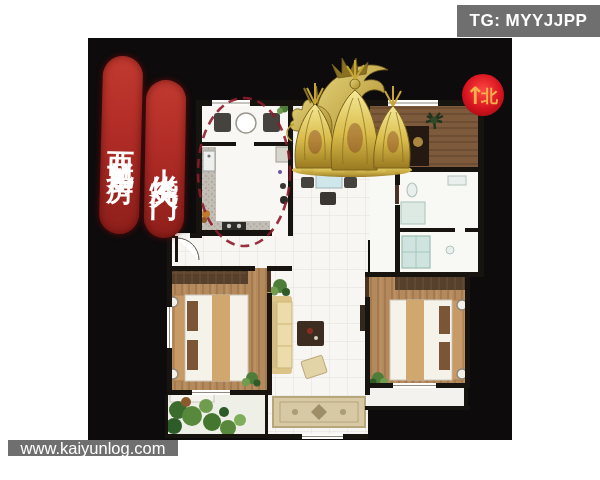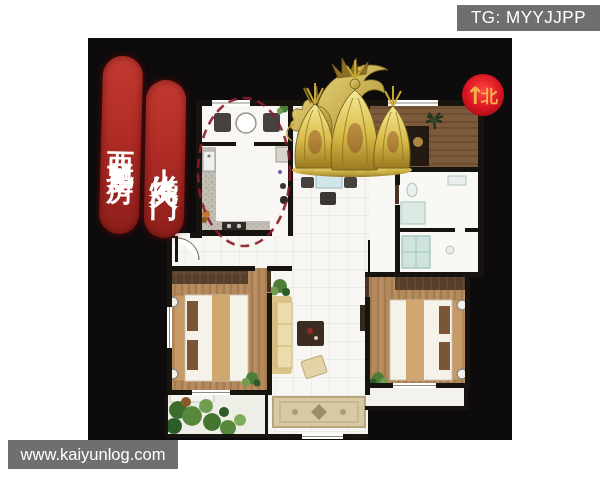--- a/index.html
+++ b/index.html
@@ -1,22 +1,22 @@
 <!DOCTYPE html>
 <html><head>
 <meta charset="utf-8">
 <style>
   html,body{margin:0;padding:0;}
   .stage{position:relative;width:600px;height:480px;background:#ffffff;overflow:hidden;
          font-family:"Liberation Sans","DejaVu Sans",sans-serif;}
   .board{position:absolute;left:88px;top:38px;width:424px;height:402px;background:#0d0b0c;}
   
   .wm{position:absolute;background:#6f6f6f;color:#fff;display:flex;align-items:center;justify-content:center;}
-  .wm-top{left:457px;top:5px;width:143px;height:26px;font-size:17px;letter-spacing:.5px;}
-  .wm-bottom{left:8px;top:440px;width:170px;height:29px;font-size:16.5px;}
+  .wm-top{left:457px;top:5px;width:143px;height:32px;font-size:17px;letter-spacing:.5px;font-weight:bold;}
+  .wm-bottom{left:8px;top:440px;width:170px;height:16px;font-size:16.5px;}
   
   .banner{position:absolute;width:40px;border-radius:22px;
           background:linear-gradient(180deg,#c23a30 0%,#b02c26 45%,#8e1f1a 100%);
           box-shadow:0 0 6px rgba(120,10,10,.8), inset 0 0 8px rgba(60,0,0,.55);
           color:#fff;display:flex;align-items:center;justify-content:center;
           writing-mode:vertical-rl;text-orientation:upright;font-weight:700;
           font-family:"DejaVu Sans","Liberation Sans",sans-serif;}
   .banner-left{left:101px;top:56px;height:178px;font-size:27px;letter-spacing:6px;transform:rotate(1.5deg);}
   .banner-right{left:145px;top:80px;height:158px;font-size:29px;letter-spacing:7px;transform:rotate(1deg);}
   

